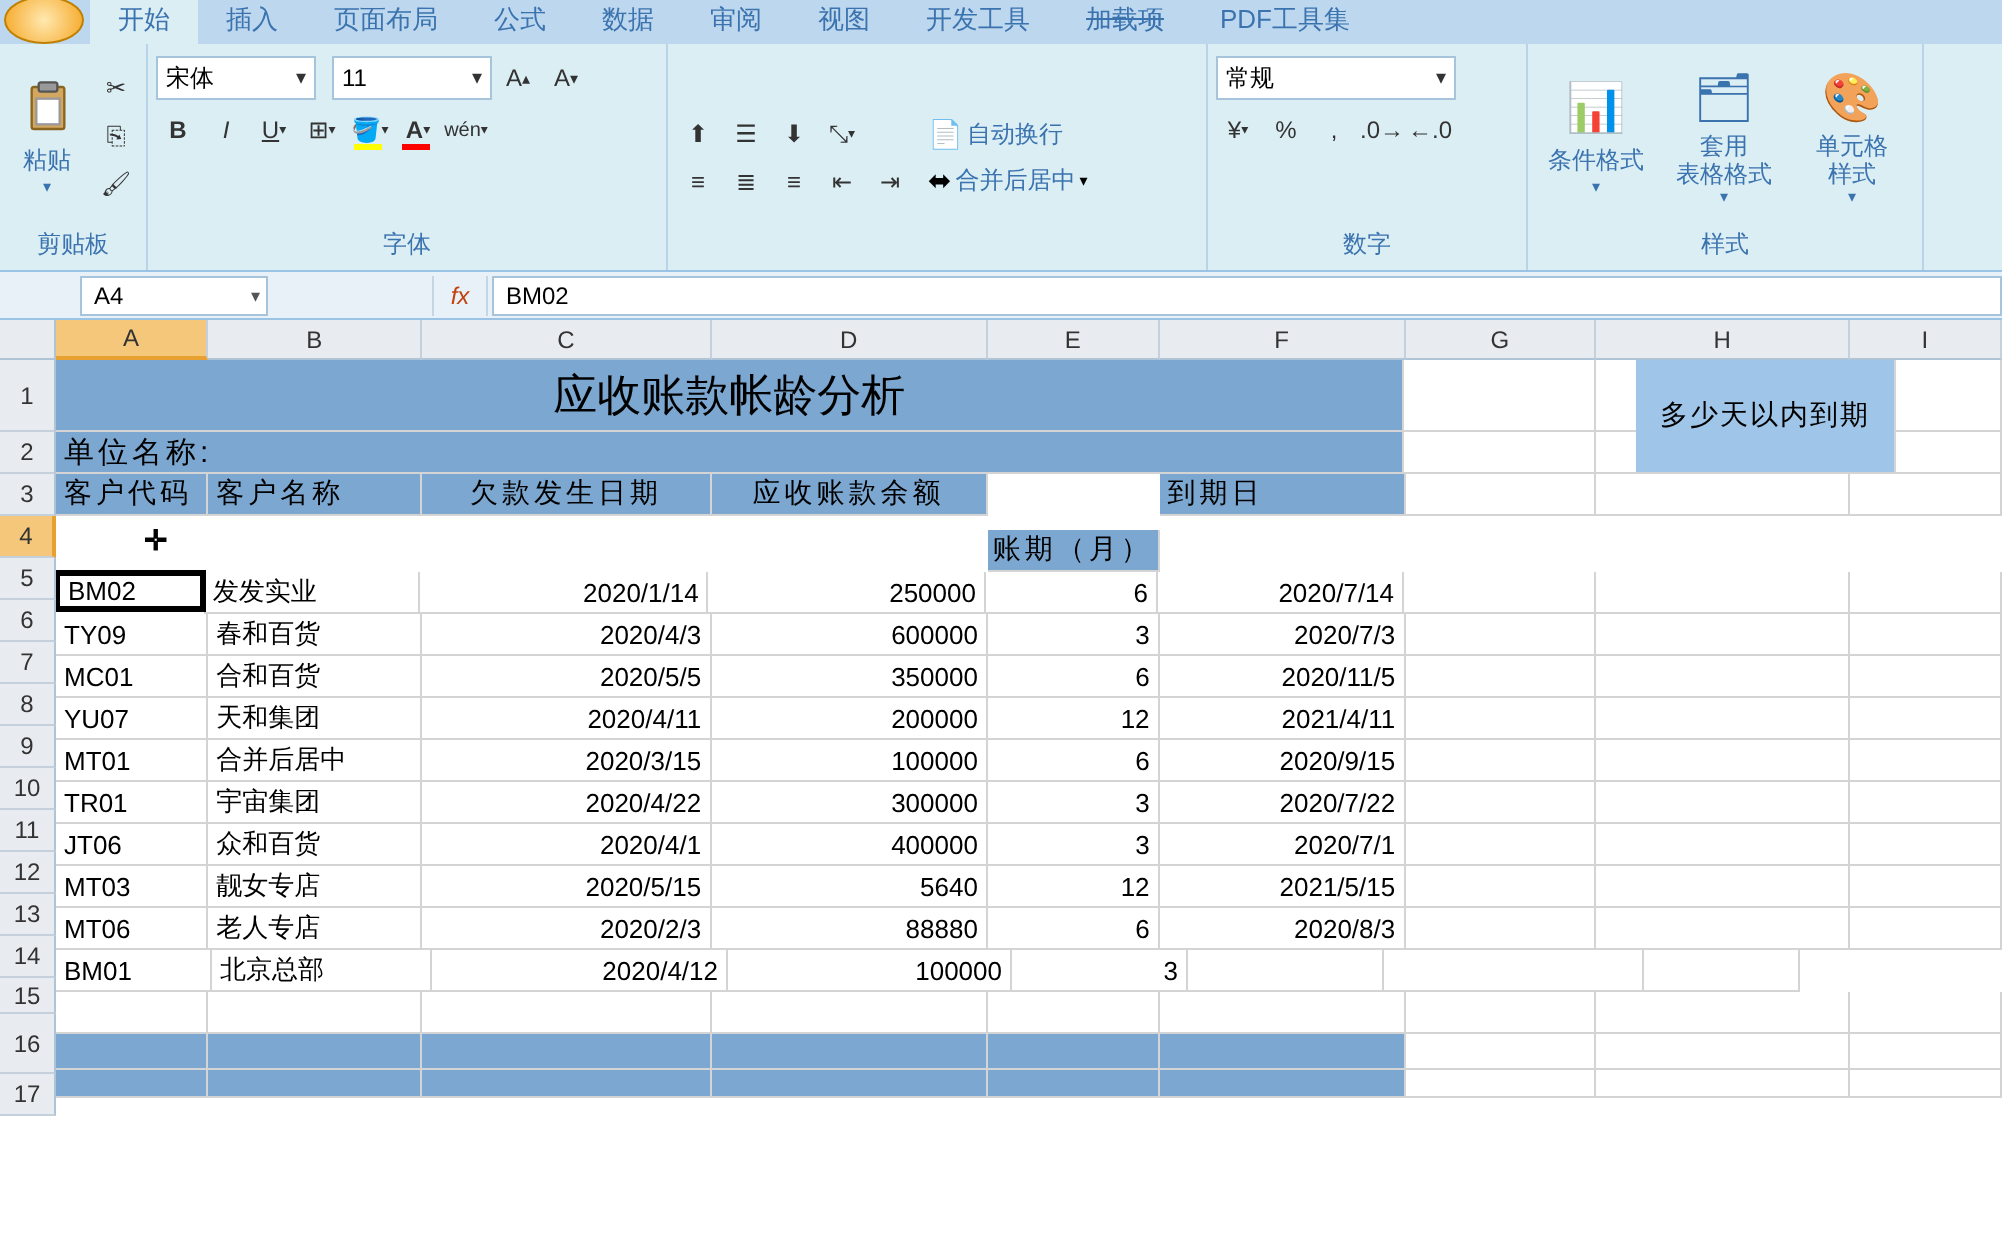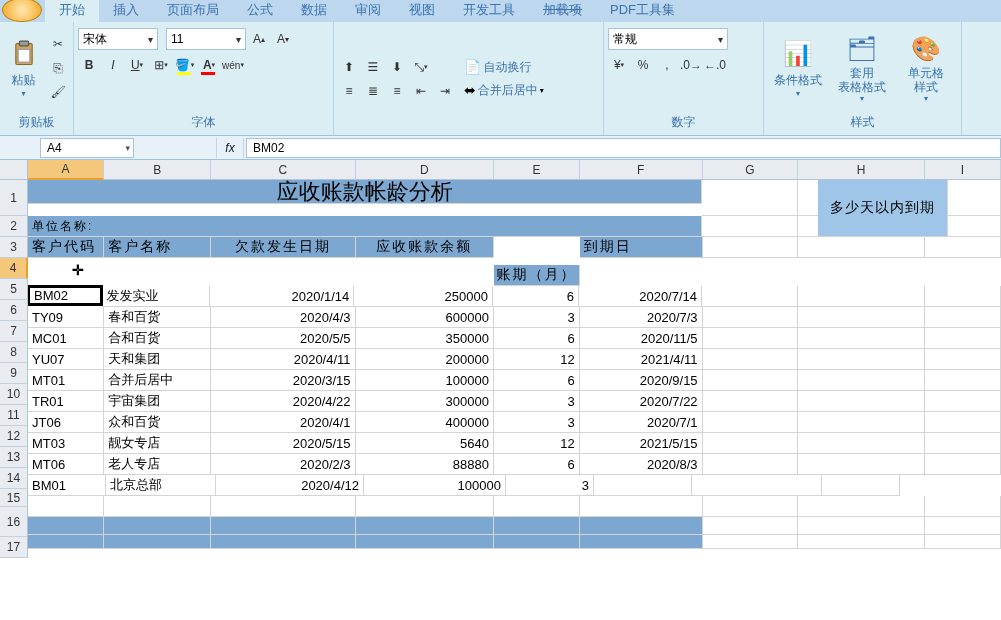--- a/index.html
+++ b/index.html
@@ -19,21 +19,21 @@
 .small-row { display: flex; gap: 2px; }
 .small-btn { width: 22px; height: 22px; display: flex; align-items: center; justify-content: center; border: 1px solid transparent; cursor: pointer; color: #333; }
 .font-select { height: 22px; border: 1px solid #a6c4dc; background: white; padding: 0 18px 0 4px; min-width: 80px; display: flex; align-items: center; position: relative; }
 .font-select::after { content: '▾'; position: absolute; right: 4px; color: #333; font-size: 10px; }
 .size-select { width: 44px; }
 .gen-select { min-width: 120px; }
 
 .formula-bar { height: 24px; background: #e8f0f8; border-bottom: 1px solid #9ac3e6; display: flex; align-items: center; }
 .name-box { width: 94px; border: 1px solid #a6c4dc; background: white; height: 20px; margin: 0 2px 0 40px; display: flex; align-items: center; padding: 0 6px; position: relative; }
 .name-box::after { content: '▾'; position: absolute; right: 3px; font-size: 9px; color: #555; }
-.fx-label { width: 28px; text-align: center; font-style: italic; color: #0f172a; border-left: 1px solid #c4d6e6; border-right: 1px solid #c4d6e6; height: 20px; line-height: 20px; }
+.fx-label { width: 28px; text-align: center; font-style: italic; color: #c2410c; border-left: 1px solid #c4d6e6; border-right: 1px solid #c4d6e6; height: 20px; line-height: 20px; }
 .formula-input { flex: 1; height: 20px; background: white; border: 1px solid #a6c4dc; padding: 0 6px; display: flex; align-items: center; margin-left: 2px; }
 
 .grid-area { display: flex; height: 460px; background: white; }
 .corner-cell { width: 28px; height: 20px; background: #e8ecf0; border-right: 1px solid #b0c4d8; border-bottom: 1px solid #b0c4d8; }
 .col-headers { display: flex; }
 .col-header { height: 20px; background: #e8ecf0; border-right: 1px solid #c4d0dc; border-bottom: 1px solid #b0c4d8; display: flex; align-items: center; justify-content: center; color: #333; font-size: 12px; }
 .col-header.active { background: #f5c77a; border-bottom: 2px solid #e8a030; }
 .row-header { width: 28px; background: #e8ecf0; border-right: 1px solid #b0c4d8; border-bottom: 1px solid #c4d0dc; display: flex; align-items: center; justify-content: center; color: #333; }
 .row-header.active { background: #f5c77a; border-right: 2px solid #e8a030; }
 .left-col { display: flex; flex-direction: column; }
@@ -245,28 +245,28 @@
           <div class="col-header w-C">C</div>
           <div class="col-header w-D">D</div>
           <div class="col-header w-E">E</div>
           <div class="col-header w-F">F</div>
           <div class="col-header w-G">G</div>
           <div class="col-header w-H">H</div>
           <div class="col-header w-I">I</div>
         </div>
       <div class="main-grid" id="main-grid">
           <div class="row">
-            <div class="cell  blue-bg title-cell" style="width: 692px; height: 24px;">应收账款帐龄分析</div>
+            <div class="cell  blue-bg title-cell" style="width: 692px; height: 36px;">应收账款帐龄分析</div>
             <div class="cell w-G" style="height: 36px;"></div>
             <div class="cell w-H" style="height: 36px;"></div>
             <div class="cell w-I" style="height: 36px;"></div>
           </div>
           <div class="cell w-H light-blue-bg" style="height: 57px; font-size: 14px; justify-content: center; letter-spacing: 1px; position: absolute; left: 790px; top: 0px;">多少天以内到期</div>
           <div class="row">
-            <div class="cell  blue-bg" style="width: 692px; font-size: 12px; letter-spacing: 2px;">单位名称:</div>
+            <div class="cell  blue-bg" style="width: 692px; font-size: 15px; letter-spacing: 2px;">单位名称:</div>
             <div class="cell w-G"></div>
             <div class="cell w-H"></div>
             <div class="cell w-I"></div>
           </div>
           <div class="row">
             <div class="cell w-A blue-bg hdr" style="justify-content: flex-start;">客户代码</div>
             <div class="cell w-B blue-bg hdr" style="justify-content: flex-start;">客户名称</div>
             <div class="cell w-C blue-bg hdr" style="justify-content: center;">欠款发生日期</div>
             <div class="cell w-D blue-bg hdr" style="justify-content: center;">应收账款余额</div>
             <div class="cell w-E blue-bg hdr" style="justify-content: center; margin-top: 28px;">账期（月）</div>

